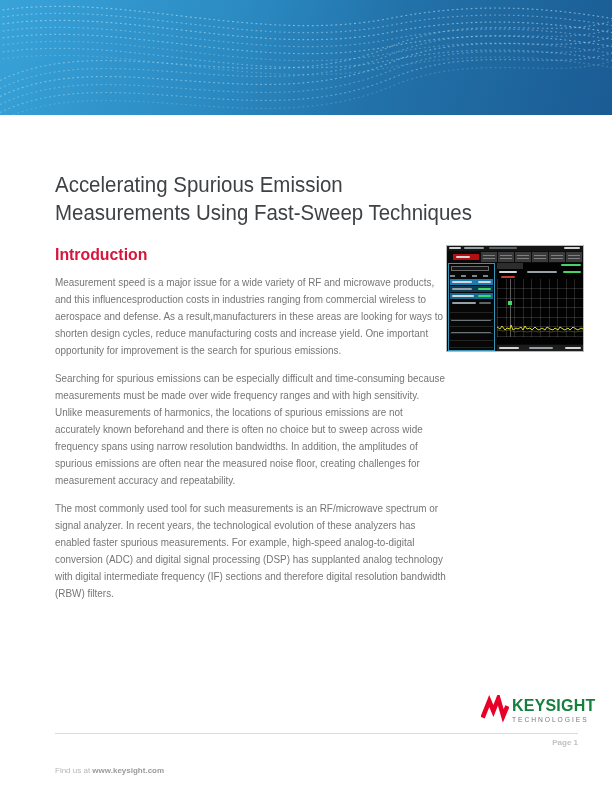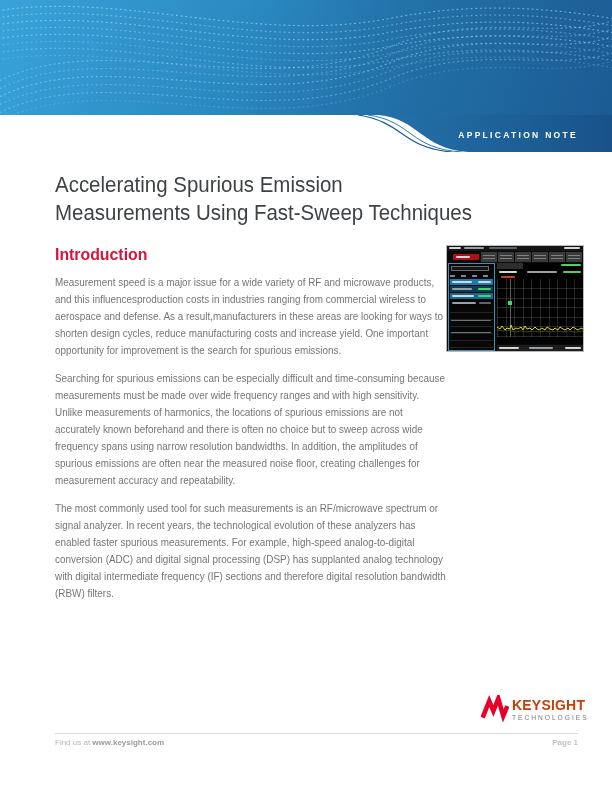--- a/index.html
+++ b/index.html
@@ -51,24 +51,24 @@
     background-image:repeating-linear-gradient(90deg,rgba(255,255,255,.14) 0 1px,transparent 1px 8.6px),
                      repeating-linear-gradient(0deg,rgba(255,255,255,.14) 0 1px,transparent 1px 9.6px);}
   .an-vline{left:13px;top:16px;width:1px;height:58px;background:#5d5d5d;}
   .an-marker{left:11px;top:38px;width:4px;height:4px;background:#3fdc63;}
   .an-bottom{left:50px;top:99px;width:86px;height:6px;background:#1d1d1d;}
 
   
   .logo{position:absolute;left:481px;top:695px;width:100px;height:30px;}
   .logo-spark{position:absolute;left:0;top:0;}
   .logo-text{position:absolute;left:31px;top:2px;}
-  .logo-brand{font-size:14px;font-weight:bold;color:#c2410c;letter-spacing:.2px;}
+  .logo-brand{font-size:16px;font-weight:bold;color:#15803d;letter-spacing:.2px;}
   .logo-sub{font-size:6.7px;color:#76797c;letter-spacing:1.95px;margin-top:1px;}
   .footer-rule{position:absolute;left:55px;top:733px;width:523px;height:1px;background:#dcdcdc;}
-  .footer-left{position:absolute;left:55px;top:738px;font-size:8px;color:#b6b6b6;}
+  .footer-left{position:absolute;left:55px;top:766px;font-size:8px;color:#b6b6b6;}
   .footer-left .url{font-weight:bold;color:#9b9b9b;}
   .footer-page{position:absolute;right:34px;top:738px;font-size:8px;color:#c2c2c2;font-weight:bold;}
 </style>
 </head>
 <body>
 
 <div class="page">
 
   <div class="banner-top">
     <svg width="612" height="115" viewBox="0 0 612 115" preserveAspectRatio="none">
@@ -88,34 +88,20 @@
         <use href="#wv2" opacity=".45"></use>
         <use href="#wv2" y="-8" opacity=".32"></use>
         <use href="#wv2" y="-16" opacity=".4"></use>
         <use href="#wv2" y="8" opacity=".3"></use>
         <use href="#wv2" y="16" opacity=".36"></use>
         <use href="#wv2" y="24" opacity=".2"></use>
       </g>
     </svg>
   </div>
 
-  <div class="banner-band">
-    <svg width="612" height="37" viewBox="0 0 612 37" preserveAspectRatio="none">
-      <defs>
-        <linearGradient id="bandGrad" x1="0" y1="0" x2="1" y2="0">
-          <stop offset="0" stop-color="#2472aa"></stop>
-          <stop offset="1" stop-color="#185289"></stop>
-        </linearGradient>
-      </defs>
-      <path d="M378,0 C420,4 420,33 468,37 L612,37 L612,0 Z" fill="url(#bandGrad)"></path>
-      <path d="M358,0 C404,7 402,33 452,37" stroke="#1b5a92" stroke-width="1.2" fill="none"></path>
-      <path d="M368,0 C412,6 410,34 462,37" stroke="#2e7cb2" stroke-width="1" fill="none"></path>
-    </svg>
-    <div class="app-note">APPLICATION NOTE</div>
-  </div>
 
   <div class="doc-title">
     <div>Accelerating Spurious Emission</div>
     <div>Measurements Using Fast-Sweep Techniques</div>
   </div>
 
   <div class="intro-heading">Introduction</div>
   <div class="body-copy">
     <p>Measurement speed is a major issue for a wide variety of RF and microwave products, and this influencesproduction costs in industries ranging from commercial wireless to aerospace and defense. As a result,manufacturers in these areas are looking for ways to shorten design cycles, reduce manufacturing costs and increase yield. One important opportunity for improvement is the search for spurious emissions.</p>
     <p>Searching for spurious emissions can be especially difficult and time-consuming because measurements must be made over wide frequency ranges and with high sensitivity. Unlike measurements of harmonics, the locations of spurious emissions are not accurately known beforehand and there is often no choice but to sweep across wide frequency spans using narrow resolution bandwidths. In addition, the amplitudes of spurious emissions are often near the measured noise floor, creating challenges for measurement accuracy and repeatability.</p>

